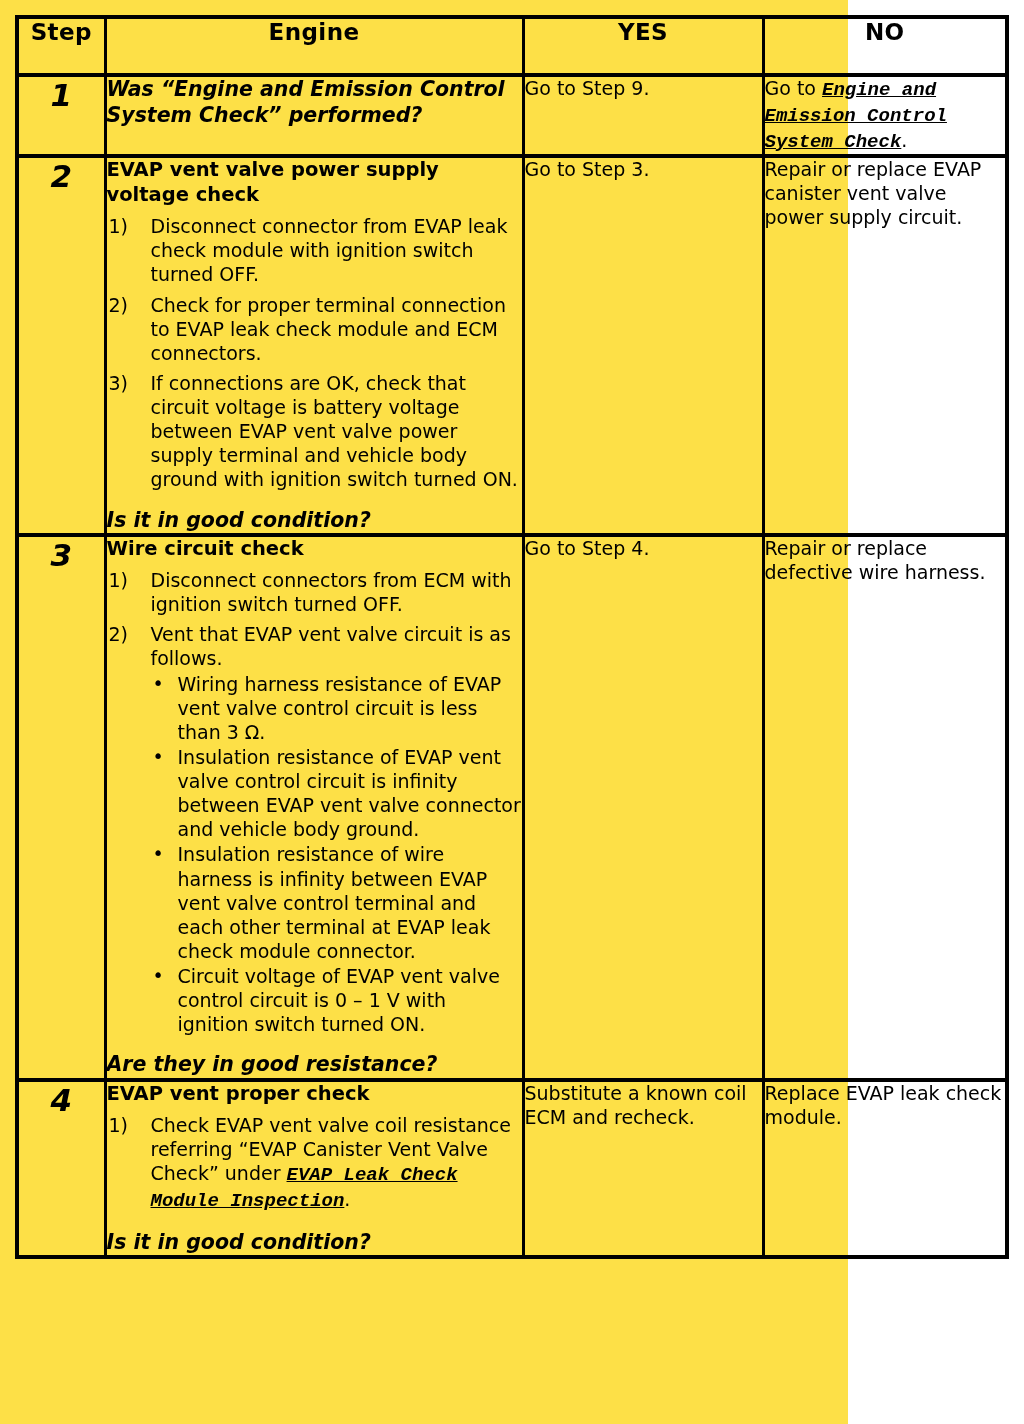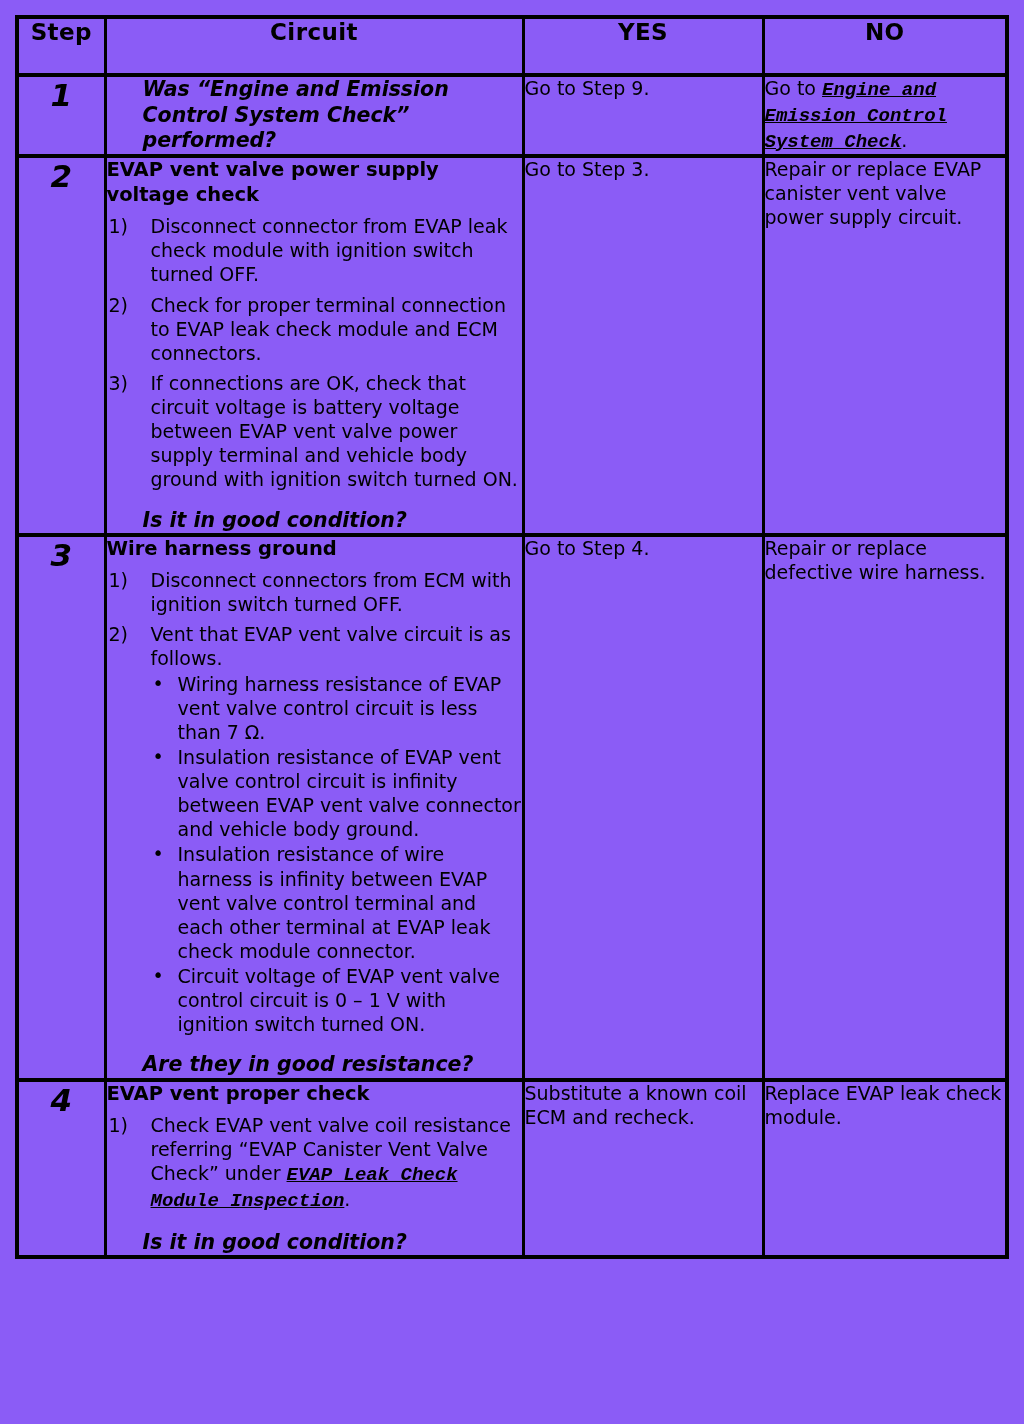--- a/index.html
+++ b/index.html
@@ -11,23 +11,23 @@
   body {
     width: 1024px;
     height: 1424px;
     font-family: "DejaVu Sans", sans-serif;
     color: #000000;
     overflow: hidden;
   }
 
   #sheet {
     position: relative;
-    width: 1024px;
+    width: 848px;
     height: 1424px;
-    background: #8b5cf6;
+    background: #fde047;
     padding: 15px 15px 12px 15px;
   }
 
   table.flow {
     width: 994px;
     border-collapse: collapse;
     table-layout: fixed;
     border: 4px solid #000;
   }
 
@@ -120,21 +120,20 @@
     font-size: 19px;
     line-height: 1.27;
   }
 
   .q-foot {
     font-size: 20.5px;
     font-weight: bold;
     font-style: italic;
     margin-top: 16px;
     line-height: 1.25;
-    margin-left: 36px;
   }
 
   .cellbody {
     font-size: 19px;
     line-height: 1.25;
   }
 
   .ref {
     font-weight: bold;
     font-style: italic;
@@ -151,21 +150,21 @@
     <colgroup>
       <col class="c-step">
         <col class="c-act">
         <col class="c-yes">
         <col class="c-no">
     </colgroup>
 
     <thead>
       <tr>
         <th>Step</th>
-        <th>Circuit</th>
+        <th>Engine</th>
         <th>YES</th>
         <th>NO</th>
       </tr>
     </thead>
 
     <tbody>
 
       <tr>
         <td class="step">1</td>
         <td class="action">
@@ -200,30 +199,30 @@
           <div class="cellbody">Go to Step 3.</div>
         </td>
         <td class="no">
           <div class="cellbody">Repair or replace EVAP canister vent valve power supply circuit.</div>
         </td>
       </tr>
 
       <tr>
         <td class="step">3</td>
         <td class="action">
-          <div class="q-title">Wire harness ground</div>
+          <div class="q-title">Wire circuit check</div>
           <ol class="steps">
             <li>
               <span class="num">1)</span><span>Disconnect connectors from ECM with ignition switch turned OFF.</span>
             </li>
             <li>
               <span class="num">2)</span><span>Vent that EVAP vent valve circuit is as follows.</span>
               <ul class="bullets">
                 <li>
-                  <span class="dot">•</span><span>Wiring harness resistance of EVAP vent valve control circuit is less than 7 Ω.</span>
+                  <span class="dot">•</span><span>Wiring harness resistance of EVAP vent valve control circuit is less than 3 Ω.</span>
                 </li>
                 <li>
                   <span class="dot">•</span><span>Insulation resistance of EVAP vent valve control circuit is infinity between EVAP vent valve connector and vehicle body ground.</span>
                 </li>
                 <li>
                   <span class="dot">•</span><span>Insulation resistance of wire harness is infinity between EVAP vent valve control terminal and each other terminal at EVAP leak check module connector.</span>
                 </li>
                 <li>
                   <span class="dot">•</span><span>Circuit voltage of EVAP vent valve control circuit is 0 – 1 V with ignition switch turned ON.</span>
                 </li>

